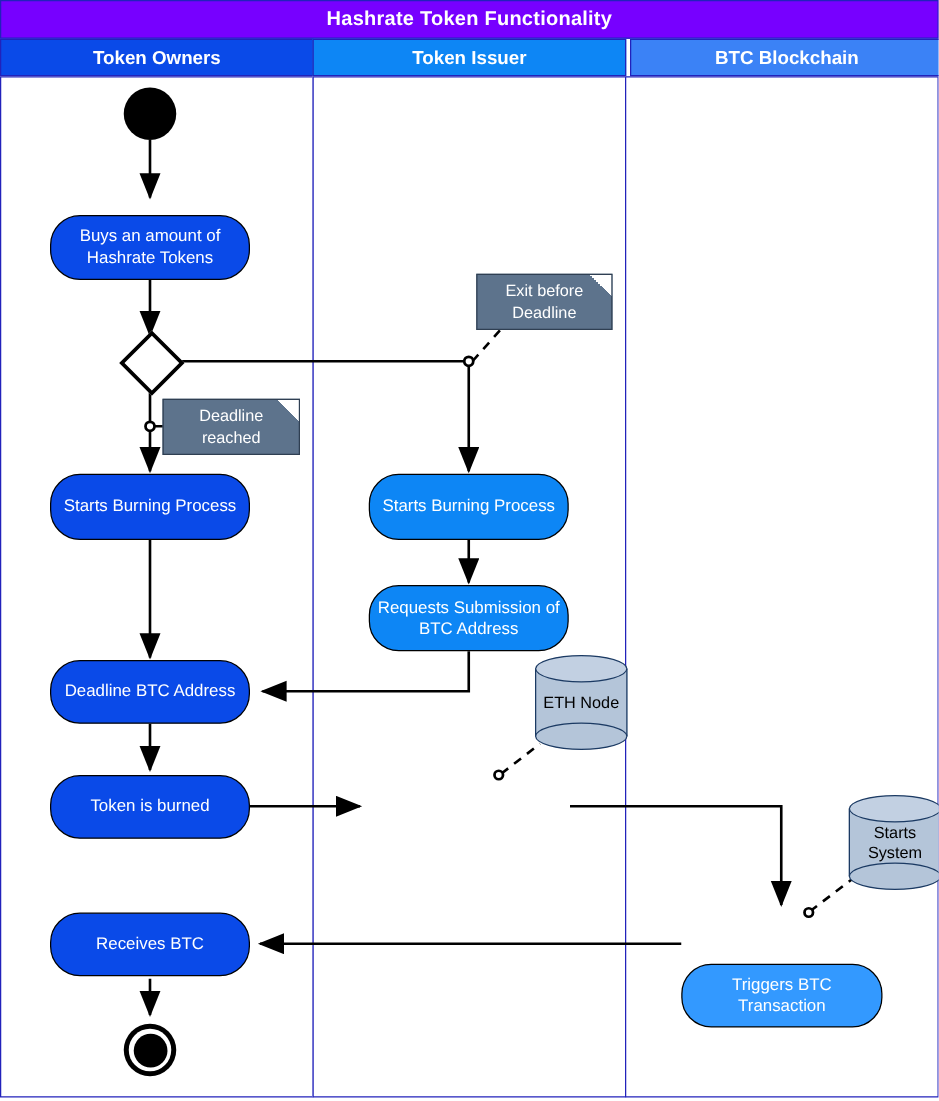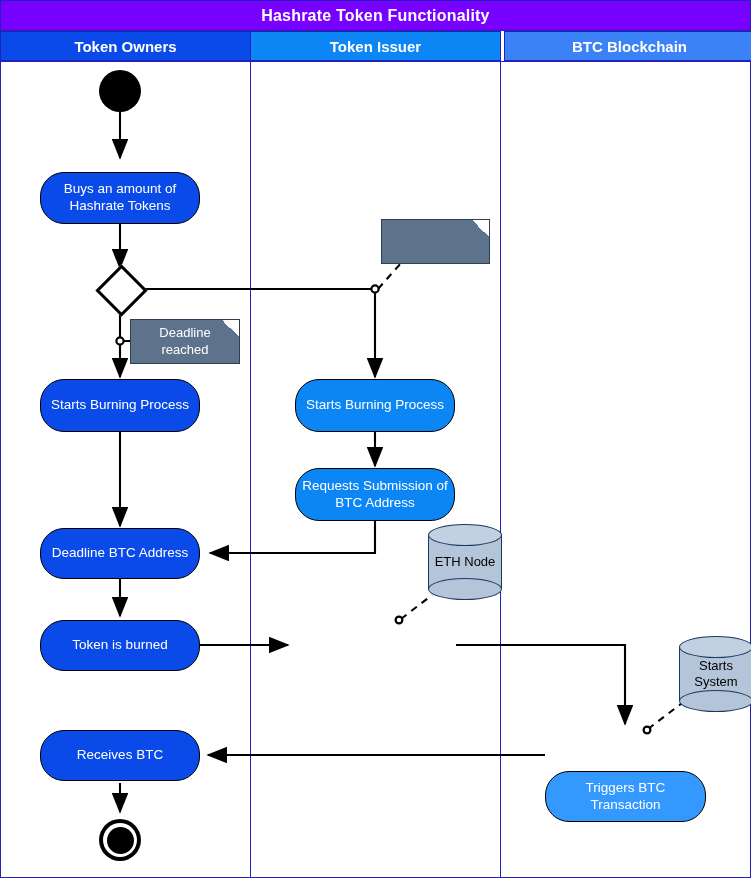--- a/index.html
+++ b/index.html
@@ -169,20 +169,21 @@
   <div class="end-in" style="left:106.5px;top:826.5px;"></div>
 
   <div class="node lane2-node" style="left:295px;top:379px;width:160px;height:53px;">Starts Burning Process</div>
 
   <div class="node lane2-node" style="left:295px;top:468px;width:160px;height:53px;">Requests Submission of BTC Address</div>
 
 
   <div class="node lane3-node" style="left:545px;top:730px;width:161px;height:51px;">Triggers BTC Transaction</div>
 
   <div class="note" style="left:381px;top:219px;width:109px;height:45px;">
+    <span>Exit before Deadline</span>
     <span class="fold2"></span>
   </div>
 
   <div class="note" style="left:130px;top:319px;width:110px;height:45px;">
     <span>Deadline reached</span>
     <span class="fold2"></span>
   </div>
 
   <div class="cyl" style="left:428px;top:524px;width:64px;height:76px;">
     <div class="body"></div>

